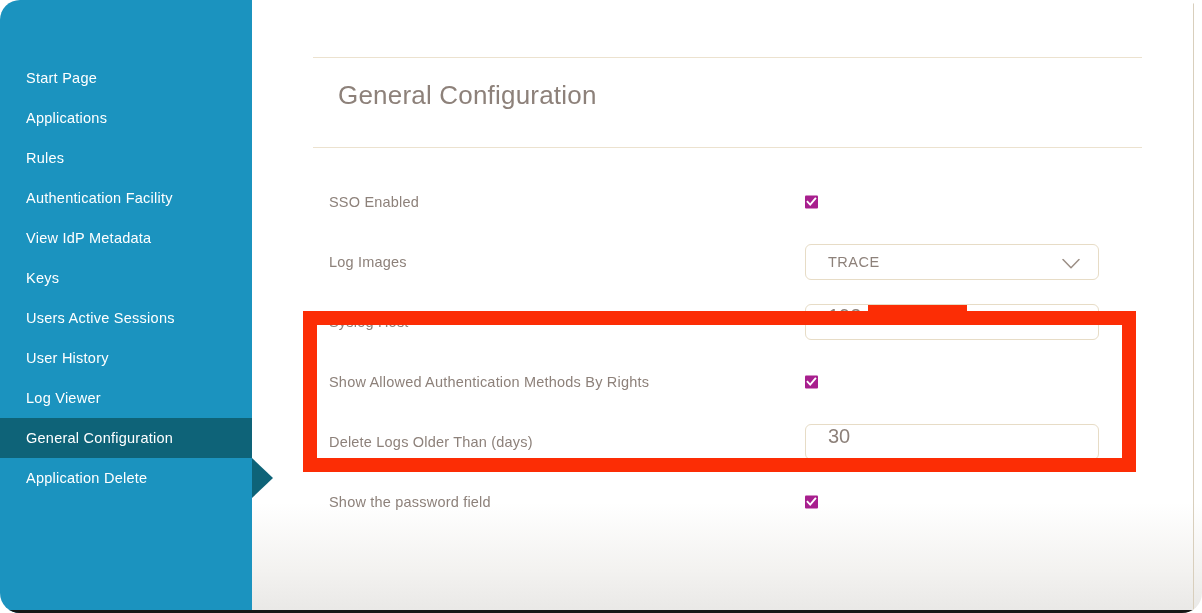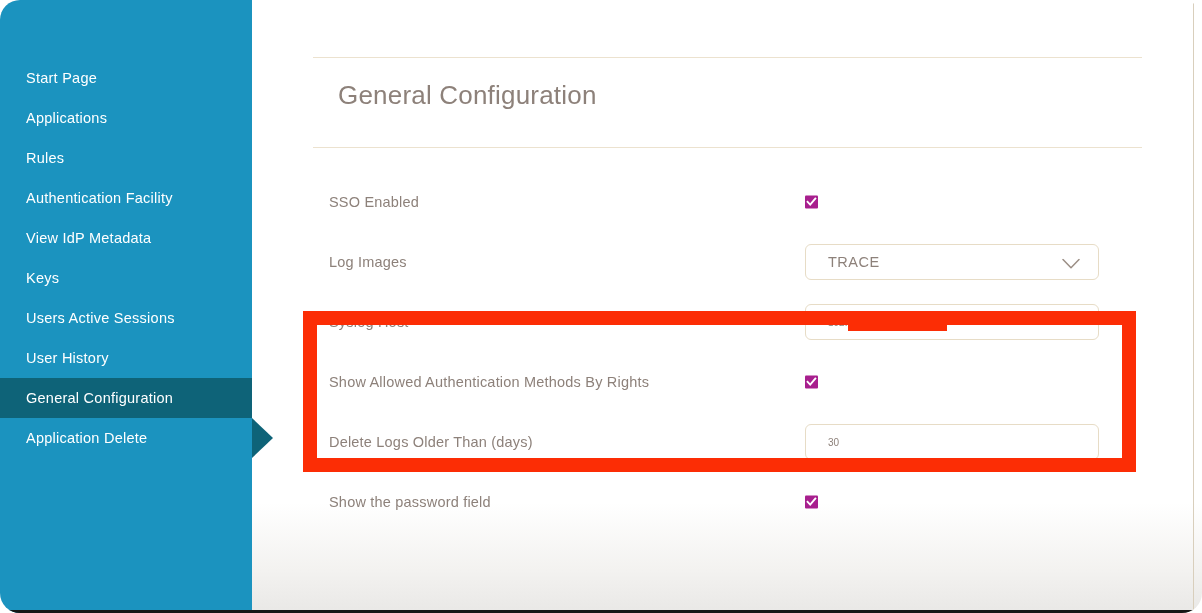--- a/index.html
+++ b/index.html
@@ -140,23 +140,22 @@
 
   
   .txt-input {
     position: relative;
     width: 294px;
     height: 36px;
     border: 1px solid #e7dcc6;
     border-radius: 6px;
     background: #ffffff;
     display: flex;
-    align-items: center;
     padding-left: 22px;
-    font-size: 10px;
+    font-size: 20px;
     color: #8d817a;
   }
 
   
   .sel-input {
     position: relative;
     width: 294px;
     height: 36px;
     border: 1px solid #e7dcc6;
     border-radius: 6px;
@@ -239,20 +238,21 @@
   <nav class="sidebar">
     <div class="nav" id="nav-list">
         <div class="nav-item"><span>Start Page</span></div>
         <div class="nav-item"><span>Applications</span></div>
         <div class="nav-item"><span>Rules</span></div>
         <div class="nav-item"><span>Authentication Facility</span></div>
         <div class="nav-item"><span>View IdP Metadata</span></div>
         <div class="nav-item"><span>Keys</span></div>
         <div class="nav-item"><span>Users Active Sessions</span></div>
         <div class="nav-item"><span>User History</span></div>
+        <div class="nav-item"><span>Log Viewer</span></div>
         <div class="nav-item active"><span>General Configuration</span><div class="nav-arrow">
             <svg width="21" height="40" viewBox="0 0 21 40">
               <polygon points="0,0 0,40 21,20" fill="#0e6378"></polygon>
             </svg>
           </div></div>
         <div class="nav-item"><span>Application Delete</span></div>
       </div>
   </nav>
 
   <main class="content">

